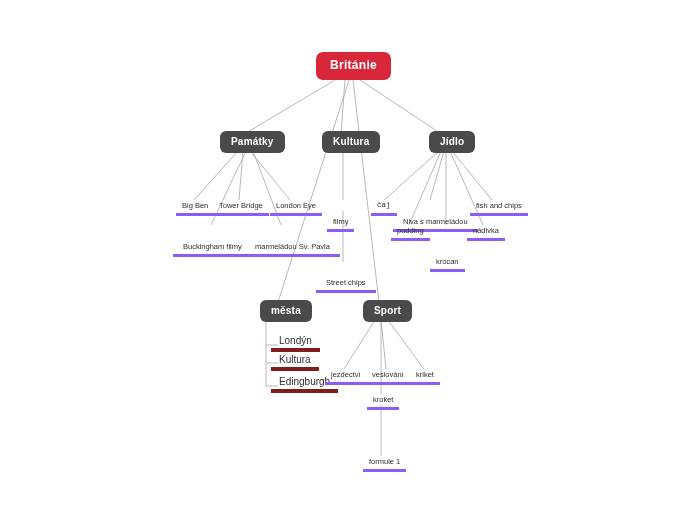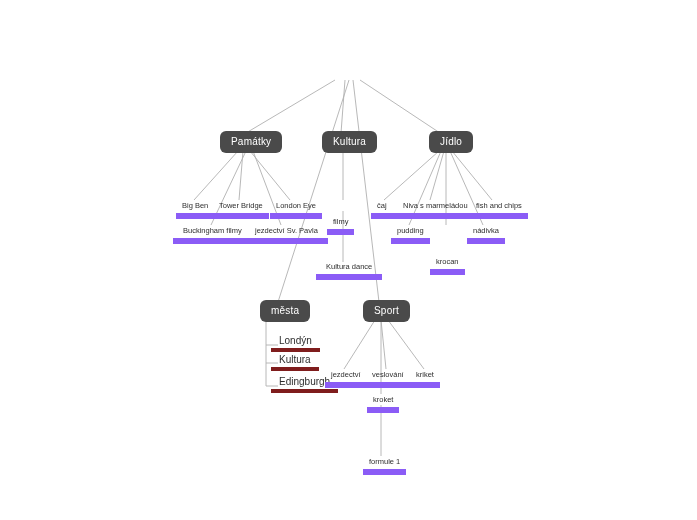--- a/index.html
+++ b/index.html
@@ -42,38 +42,39 @@
     padding: 7px 14px 8px 14px;
     text-align: center;
     line-height: 13px;
   }
   
   .node-branch {
     background: #4a4a4a;
     color: #ffffff;
     border-radius: 6px;
     font-size: 10px;
-    font-weight: normal;
+    font-weight: bold;
     letter-spacing: 0.2px;
     padding: 5px 11px 6px 11px;
     text-align: center;
     line-height: 11px;
   }
   
   .node-leaf {
     color: #2e2e2e;
     font-size: 7.5px;
     line-height: 9px;
     text-align: center;
     padding: 0 6px 3px 6px;
-    border-bottom: 6px solid #8b5cf6;
+    border-bottom: 3px solid #8b5cf6;
   }
   .node-leaf.wide {
     padding-left: 10px;
     padding-right: 10px;
+    margin-top: 16px;
   }
   
   .node-city {
     color: #2e2e2e;
     font-size: 10px;
     line-height: 9px;
     text-align: center;
     padding: 0 8px 3px 8px;
     border-bottom: 4px solid #7f1d1d;
   }
@@ -120,20 +121,23 @@
 
       <path d="M 375 320 L 344 369"></path>
       <path d="M 381 320 L 386 369"></path>
       <path d="M 388 320 L 424 369"></path>
       <path d="M 381 320 L 381 394"></path>
 
       <path d="M 381 405 L 381 456"></path>
     </g>
   </svg>
 
+  <div class="node node-root" style="left:316px; top:52px;">
+    <span>Británie</span>
+  </div>
 
   <div class="node node-branch" style="left:220px; top:131px;">
     <span>Památky</span>
   </div>
 
   <div class="node node-branch" style="left:322px; top:131px;">
     <span>Kultura</span>
   </div>
 
   <div class="node node-branch" style="left:429px; top:131px;">
@@ -158,32 +162,32 @@
 
   <div class="node node-leaf" style="left:270px; top:201px;">
     <span>London Eye</span>
   </div>
 
   <div class="node node-leaf wide" style="left:173px; top:226px;">
     <span>Buckingham filmy</span>
   </div>
 
   <div class="node node-leaf wide" style="left:245px; top:226px;">
-    <span>jezdectví Sv. Pavla</span>
+    <span>marmeládou Sv. Pavla</span>
   </div>
 
   <div class="node node-leaf" style="left:327px; top:217px;">
     <span>filmy</span>
   </div>
 
   <div class="node node-leaf wide" style="left:316px; top:262px;">
-    <span>Kultura dance</span>
-  </div>
-
-  <div class="node node-leaf" style="left:371px; top:201px;">
+    <span>Street chips</span>
+  </div>
+
+  <div class="node node-leaf" style="left:371px; top:201px;font-family:Liberation Mono, monospace;">
     <span>čaj</span>
   </div>
 
   <div class="node node-leaf wide" style="left:393px; top:201px;">
     <span>Niva s marmeládou</span>
   </div>
 
   <div class="node node-leaf" style="left:470px; top:201px;">
     <span>fish and chips</span>
   </div>

